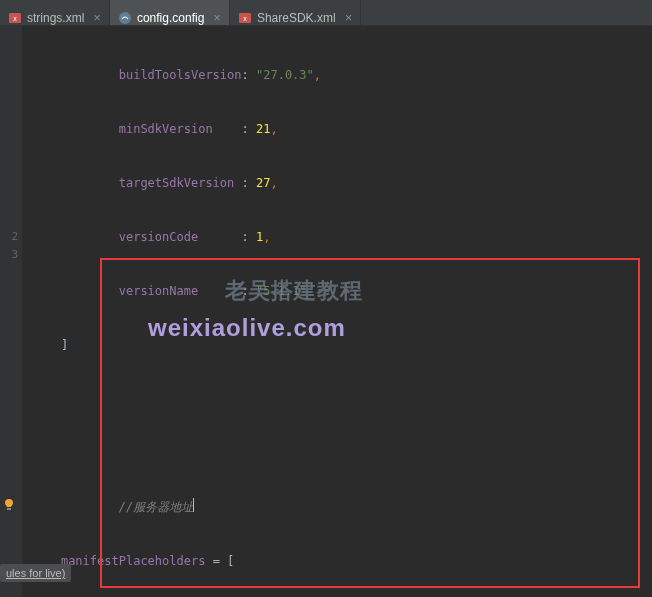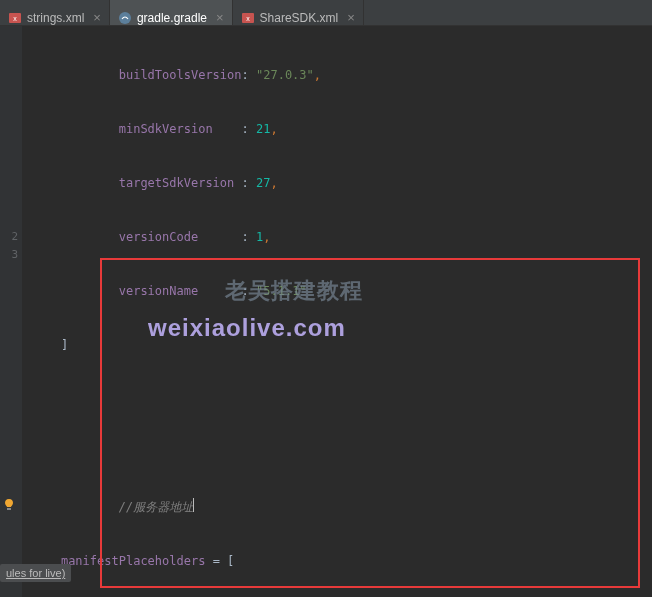--- a/index.html
+++ b/index.html
@@ -56,21 +56,21 @@
 .code {
   flex: 1;
   padding: 4px 0 0 10px;
   line-height: 18px;
   position: relative;
   white-space: pre;
 }
 .line { height: 18px; display: flex; }
 .key { color: #9876aa; }
 .str { color: #6a8759; }
-.num { color: #14b8a6; }
+.num { color: #fde047; }
 .punct { color: #cc7832; }
 .comment { color: #808080; font-style: italic; }
 .plain { color: #a9b7c6; }
 .hl-box {
   position: absolute;
   border: 2px solid #e83a3a;
   left: 100px;
   top: 258px;
   width: 540px;
   height: 330px;
@@ -134,21 +134,21 @@
     <span>strings.xml</span>
     <span class="close">×</span>
   </div>
   <div class="tab active">
     <span class="icon">
       <svg width="14" height="14" viewBox="0 0 14 14">
           <circle cx="7" cy="7" r="6" fill="#5c7f9b"></circle>
           <path d="M4 8 Q7 4 10 8" stroke="#fff" stroke-width="1.2" fill="none"></path>
         </svg>
     </span>
-    <span>gradle.gradle</span>
+    <span>config.config</span>
     <span class="close">×</span>
   </div>
   <div class="tab">
     <span class="icon">
       <svg width="14" height="14" viewBox="0 0 14 14">
           <rect x="1" y="2" width="12" height="10" rx="1" fill="#c75450"></rect>
           <text x="7" y="10" text-anchor="middle" font-size="7" fill="#fff" font-family="sans-serif">x</text>
         </svg>
     </span>
     <span>ShareSDK.xml</span>

